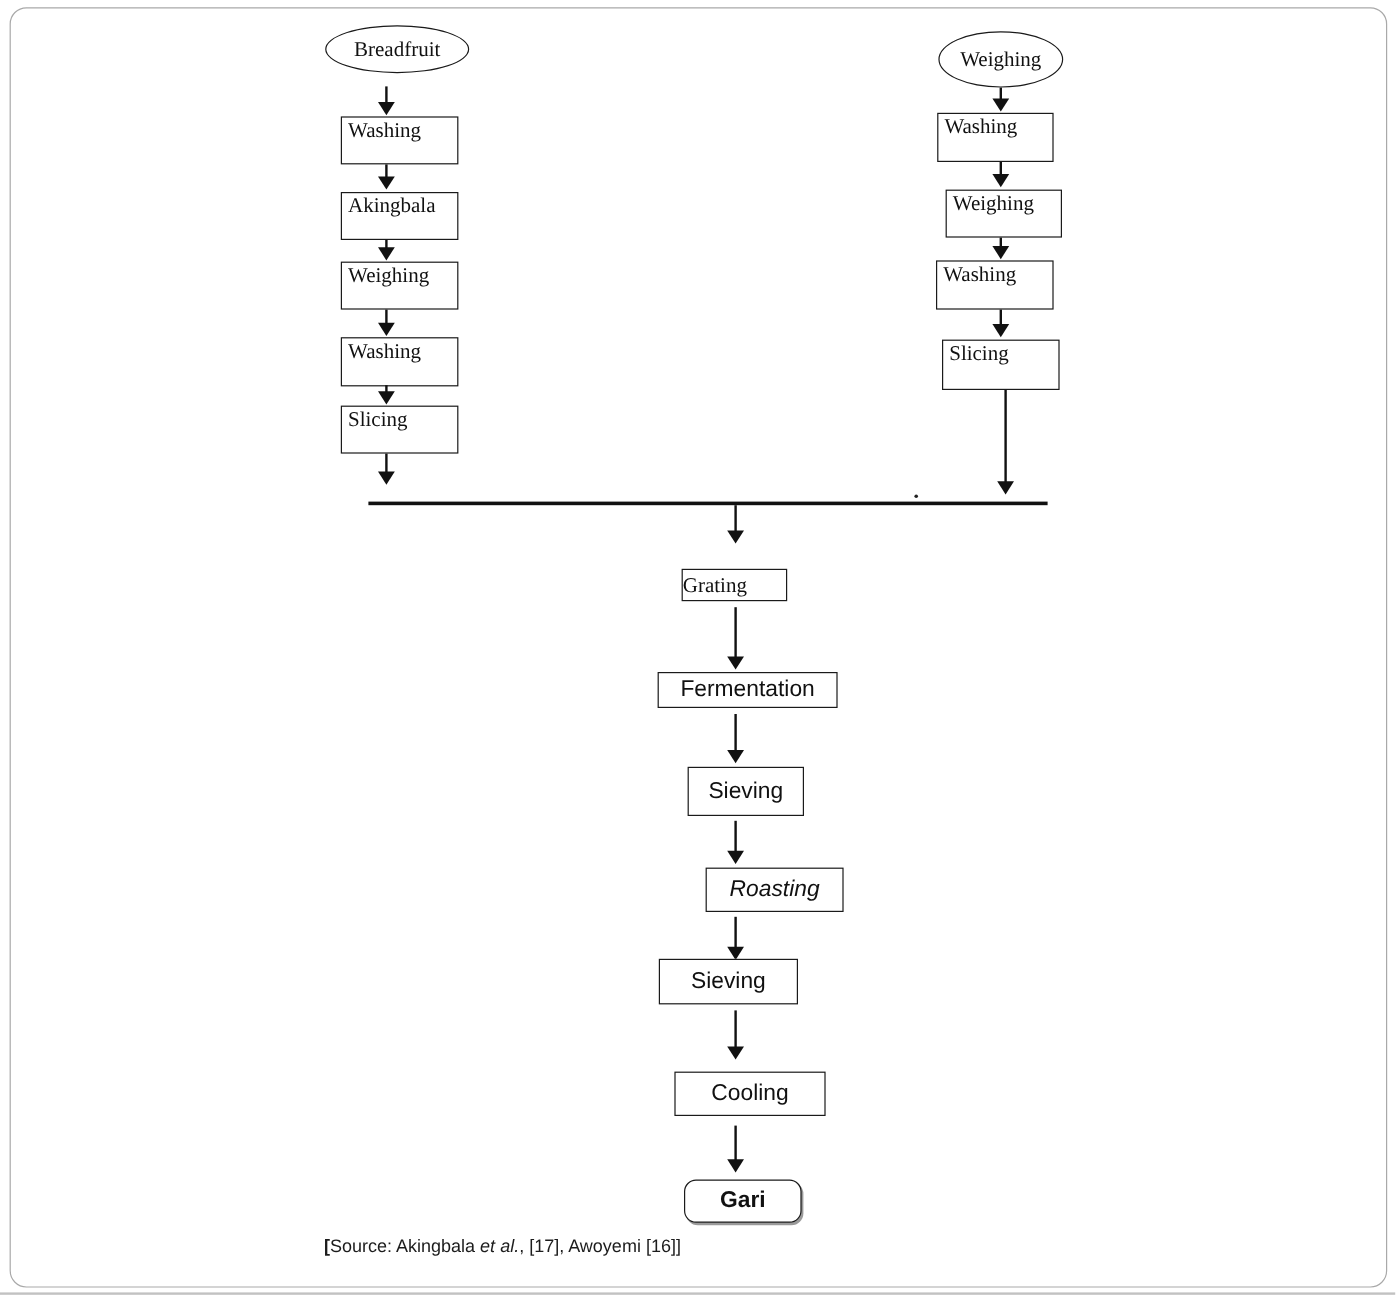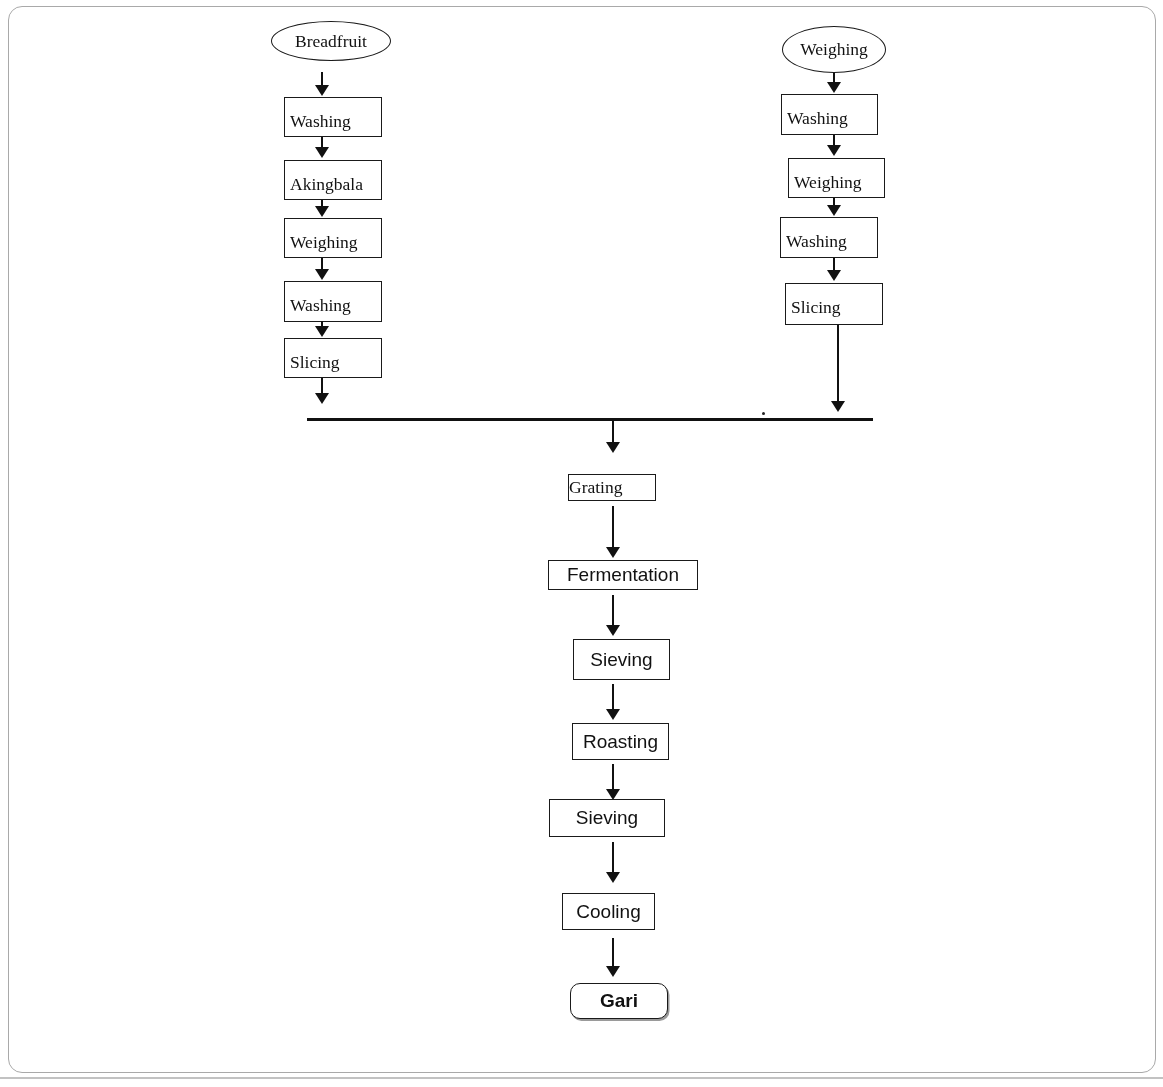--- a/index.html
+++ b/index.html
@@ -4,21 +4,21 @@
 <style>
   html,body{margin:0;padding:0;background:#ffffff;}
   #stage{position:relative;width:1163px;height:1087px;background:#fff;overflow:hidden;
          font-family:"Liberation Sans", sans-serif;color:#111;}
   .frame{position:absolute;left:8px;top:6px;width:1146px;height:1065px;
          border:1.6px solid #a9a9a9;border-radius:14px;background:transparent;}
   .page-shadow{position:absolute;left:0;top:1077px;width:1163px;height:2px;background:#c2c2c2;}
 
   .pbox{position:absolute;border:1.7px solid #1a1a1a;background:#fff;box-sizing:border-box;}
   .serifbox{font-family:"Liberation Serif","DejaVu Serif",serif;font-size:17.5px;
-            padding:13px 5px;line-height:1.15;}
+            padding:0 5px;line-height:1.15;}
   .sansbox{font-family:"Liberation Sans",sans-serif;font-size:19px;
            display:flex;align-items:center;justify-content:center;}
   .centered{display:flex;align-items:center;justify-content:flex-start;padding:0;}
   .ellipse{position:absolute;border:1.6px solid #1a1a1a;border-radius:50%;background:#fff;
            display:flex;align-items:center;justify-content:center;box-sizing:border-box;
            font-family:"Liberation Serif","DejaVu Serif",serif;font-size:17.5px;}
   .rounded{border-radius:10px;font-weight:bold;box-shadow:1.5px 2px 0 0 #9a9a9a;}
 
   .arrow{position:absolute;width:14px;}
   .arrow .stem{position:absolute;left:5.7px;top:0;bottom:7px;width:2.6px;background:#111;}
@@ -154,43 +154,46 @@
       <i class="head"></i>
     </div>
   <div class="pbox sansbox" style="left:573px;top:639px;width:97px;height:41px;">
     <span>Sieving</span>
   </div>
 
   <div class="arrow" style="left:606px;top:684px;height:36px">
       <i class="stem"></i>
       <i class="head"></i>
     </div>
-  <div class="pbox sansbox" style="left:572px;top:723px;width:97px;height:37px;">
+  <div class="pbox sansbox" style="left:588px;top:723px;width:115px;height:37px;font-style:italic;">
     <span>Roasting</span>
   </div>
 
   <div class="arrow" style="left:606px;top:764px;height:36px">
       <i class="stem"></i>
       <i class="head"></i>
     </div>
   <div class="pbox sansbox" style="left:549px;top:799px;width:116px;height:38px;">
     <span>Sieving</span>
   </div>
 
   <div class="arrow" style="left:606px;top:842px;height:41px">
       <i class="stem"></i>
       <i class="head"></i>
     </div>
-  <div class="pbox sansbox" style="left:562px;top:893px;width:93px;height:37px;">
+  <div class="pbox sansbox" style="left:562px;top:893px;width:126px;height:37px;">
     <span>Cooling</span>
   </div>
 
   <div class="arrow" style="left:606px;top:938px;height:39px">
       <i class="stem"></i>
       <i class="head"></i>
     </div>
   <div class="pbox sansbox rounded" style="left:570px;top:983px;width:98px;height:36px;">
     <span>Gari</span>
   </div>
 
   <div class="caption">
+    <div>
+      <b>[</b><span>Source: Akingbala </span><i>et al.</i><span>, [17], Awoyemi [16]]</span>
+    </div>
   </div>
 </div>
 
 </body></html>

